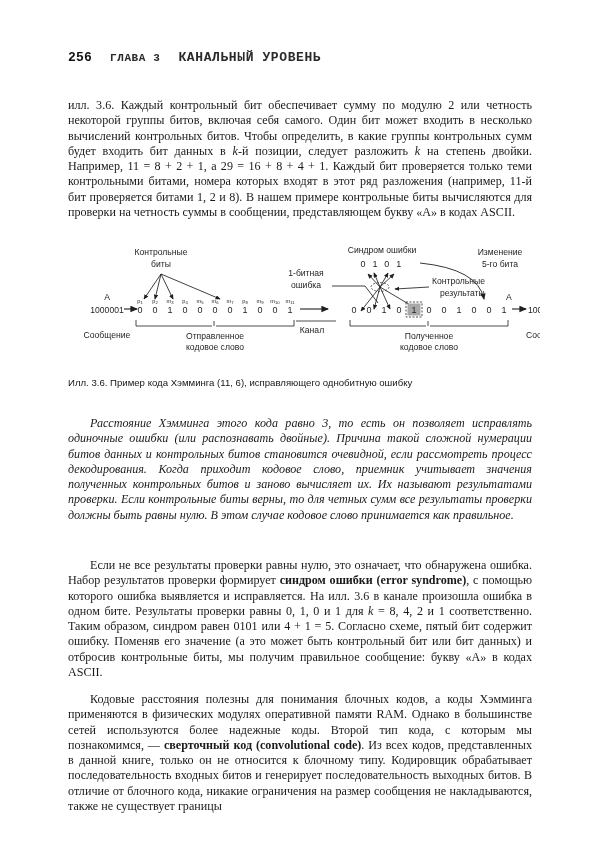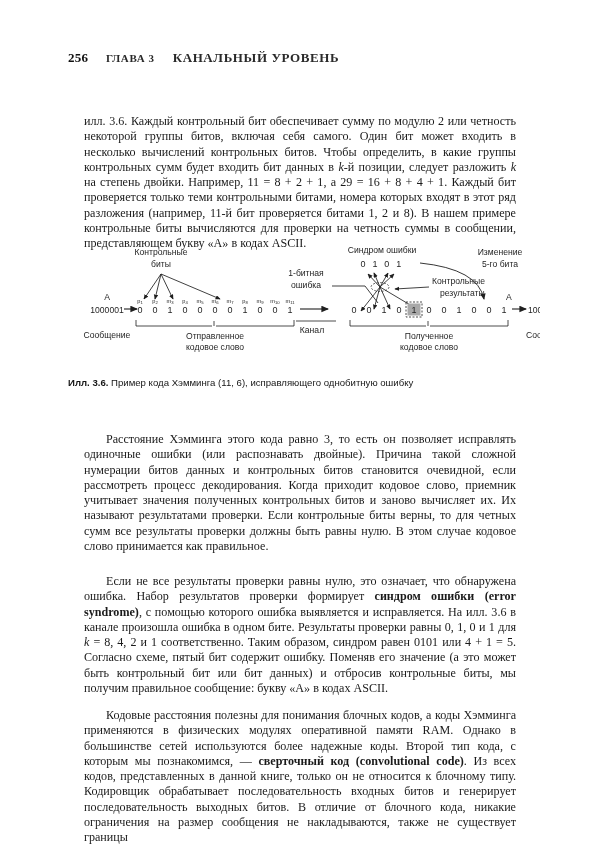--- a/index.html
+++ b/index.html
@@ -10,55 +10,55 @@
     color:#1d1d1d;
     position:relative;
     overflow:hidden;
   }
   .page { position:relative; width:600px; height:848px; }
 
   
   .runhead {
     position:absolute; left:68px; top:50px;
     display:flex; align-items:baseline; gap:18px;
-    font-family:Liberation Serif, serif;
+    font-family:Liberation Mono, monospace;
     font-weight:bold;
     letter-spacing:0.2px;
   }
   .runhead .folio { font-size:13px; color:#111; }
   .runhead .chap  { font-size:11px; color:#2a2a2a; letter-spacing:0.6px; }
   .runhead .chtitle { font-size:13px; color:#2a2a2a; letter-spacing:0.6px; }
 
   
   .col {
     position:absolute; left:68px; width:464px;
     font-size:12.1px; line-height:15.3px;
     text-align:justify;
     color:#1a1a1a;
   }
-  .col p { margin:16px; }
+  .col p { margin:0; }
   .col p.ind { text-indent:22px; }
   .it { font-style:italic; }
   .bd { font-weight:bold; }
 
   #para1 { top:98px; }
-  #para2 { top:416px; }
+  #para2 { top:416px;font-style:italic; }
   #para3 { top:558px; }
   #para4 { top:692px; }
 
   
   .figure { position:absolute; left:60px; top:243px; width:480px; height:128px;text-align:center; }
   .figure svg { display:block; }
 
   .caption {
     position:absolute; left:68px; top:377px; width:464px;
     font-family:"Liberation Sans", sans-serif;
     font-size:9.6px; color:#161616;
   }
-  .caption .lbl { font-weight:bold;margin-top:28px; }
+  .caption .lbl { font-weight:normal;margin-top:28px; }
 </style>
 </head>
 <body>
 
 <div class="page">
 
   <div class="runhead">
     <span class="folio">256</span>
     <span class="chap">ГЛАВА 3</span>
     <span class="chtitle">КАНАЛЬНЫЙ УРОВЕНЬ</span>

